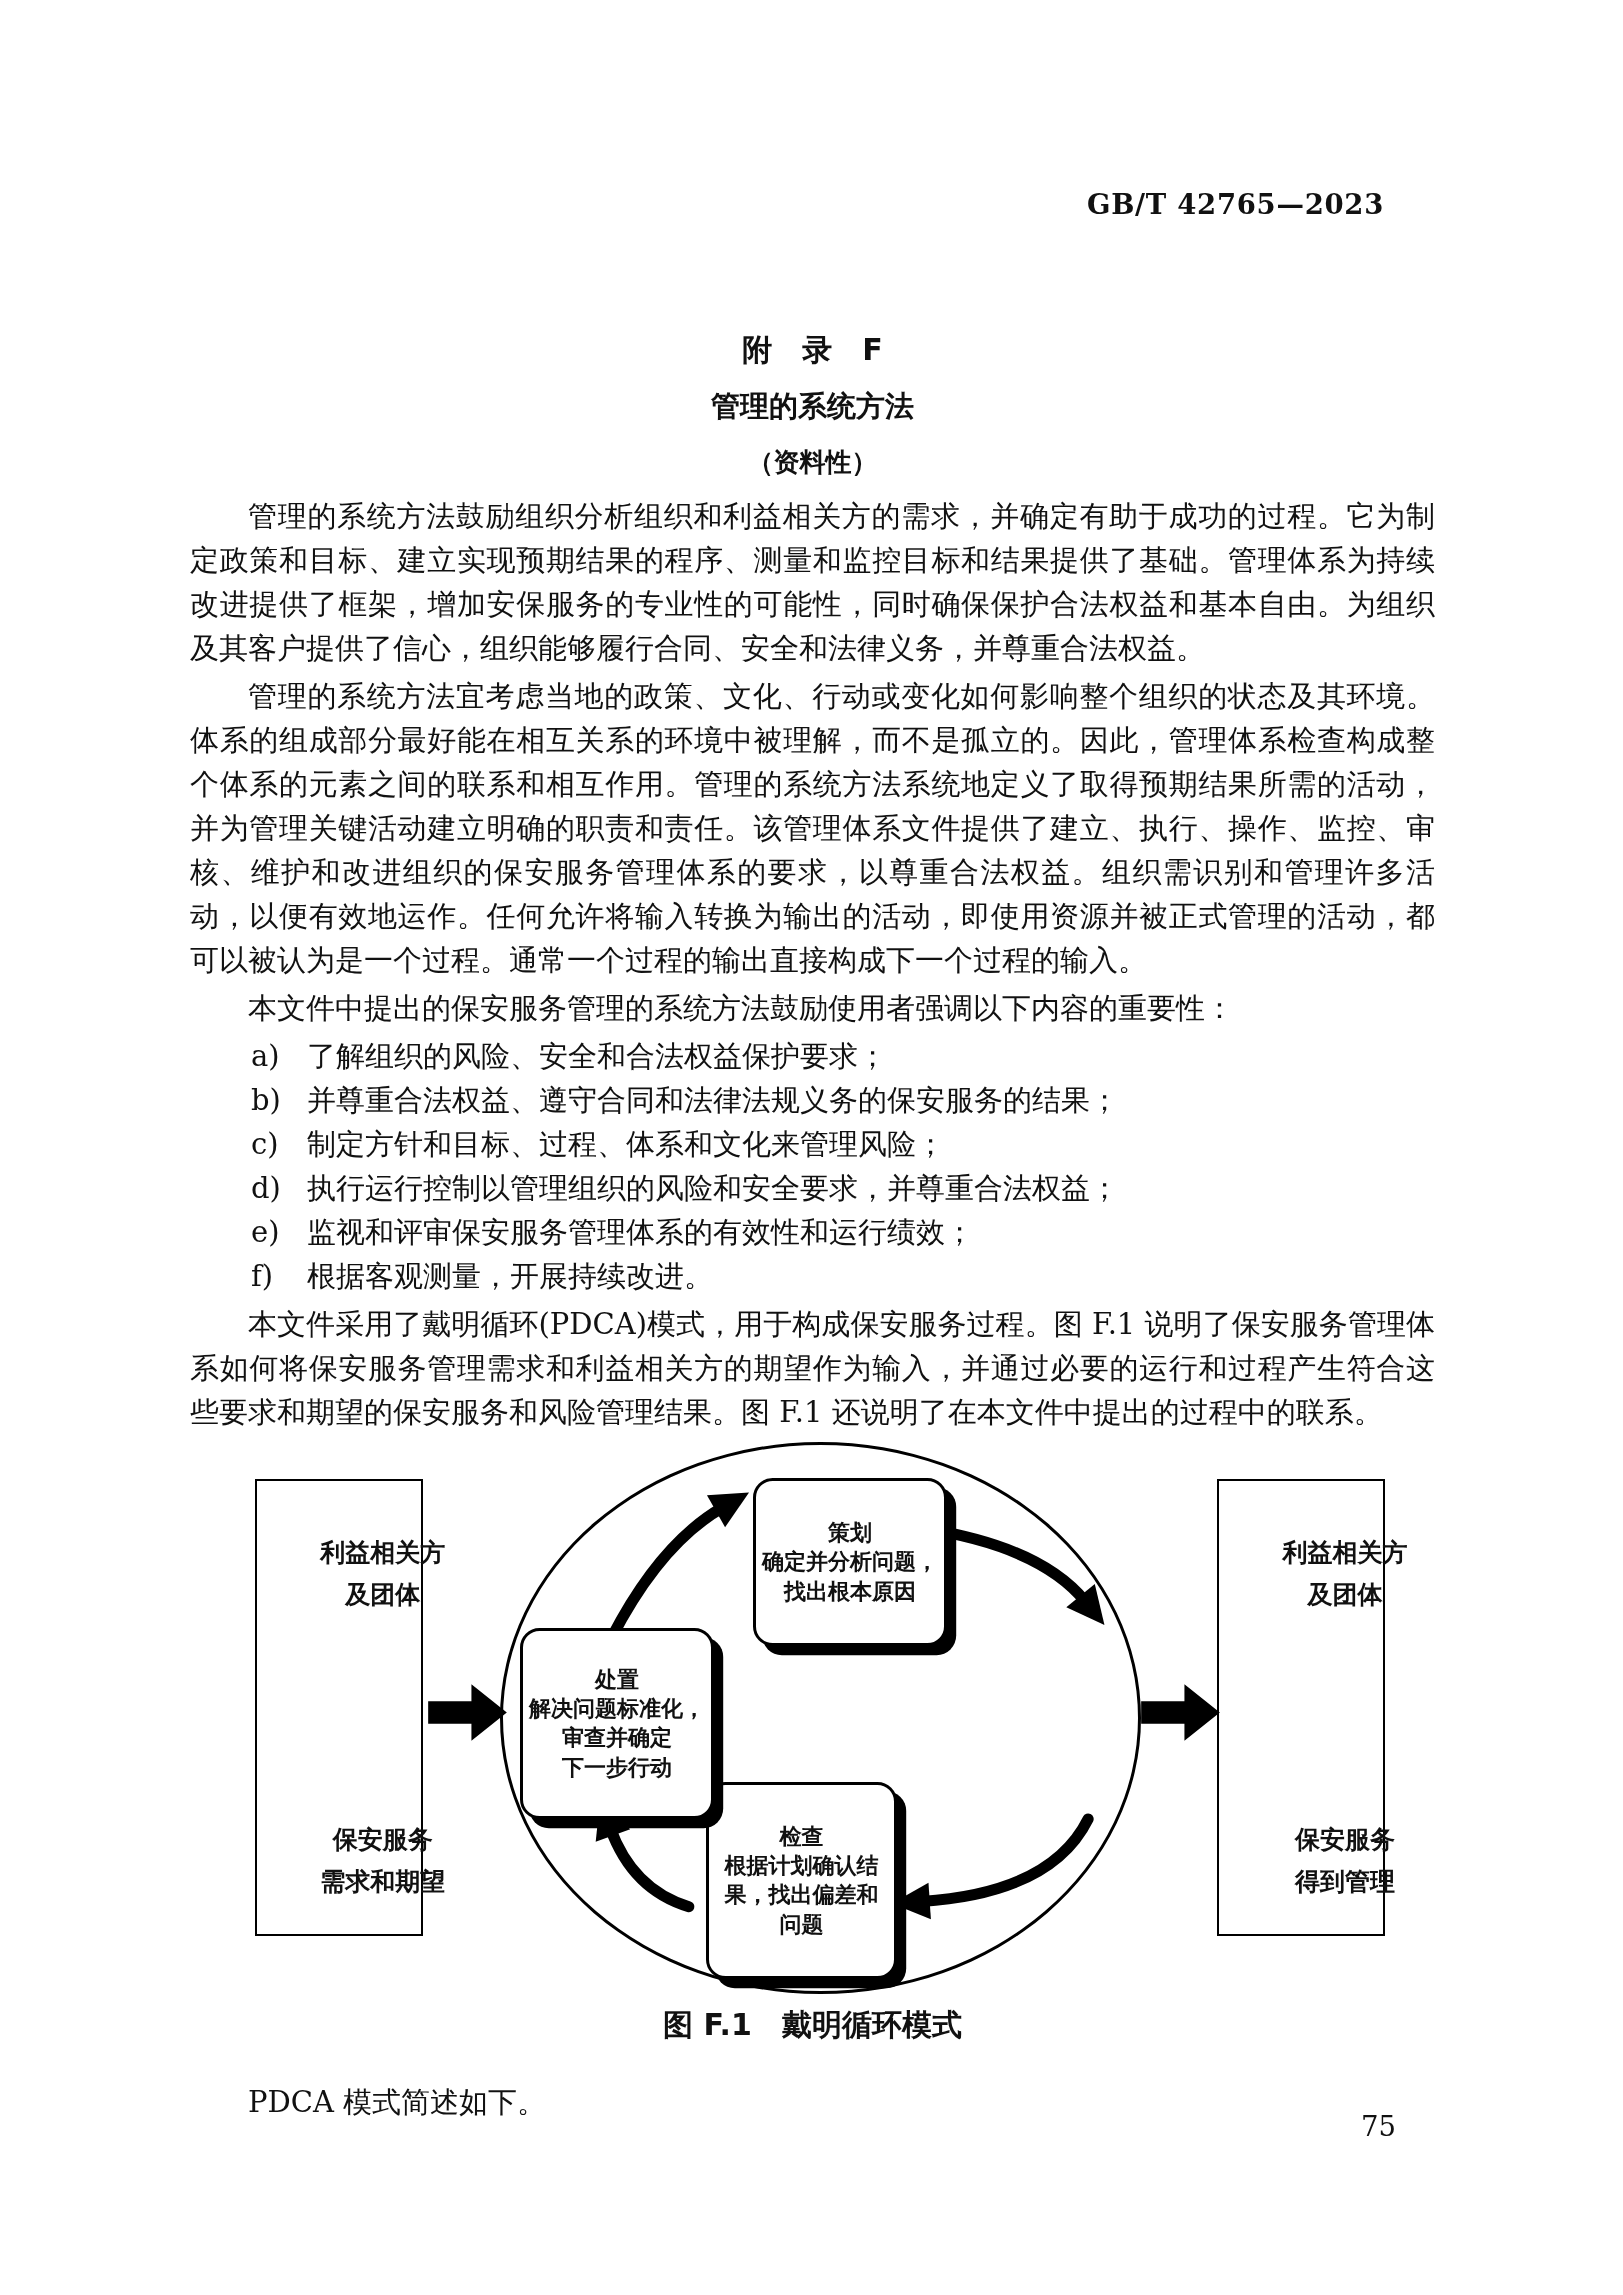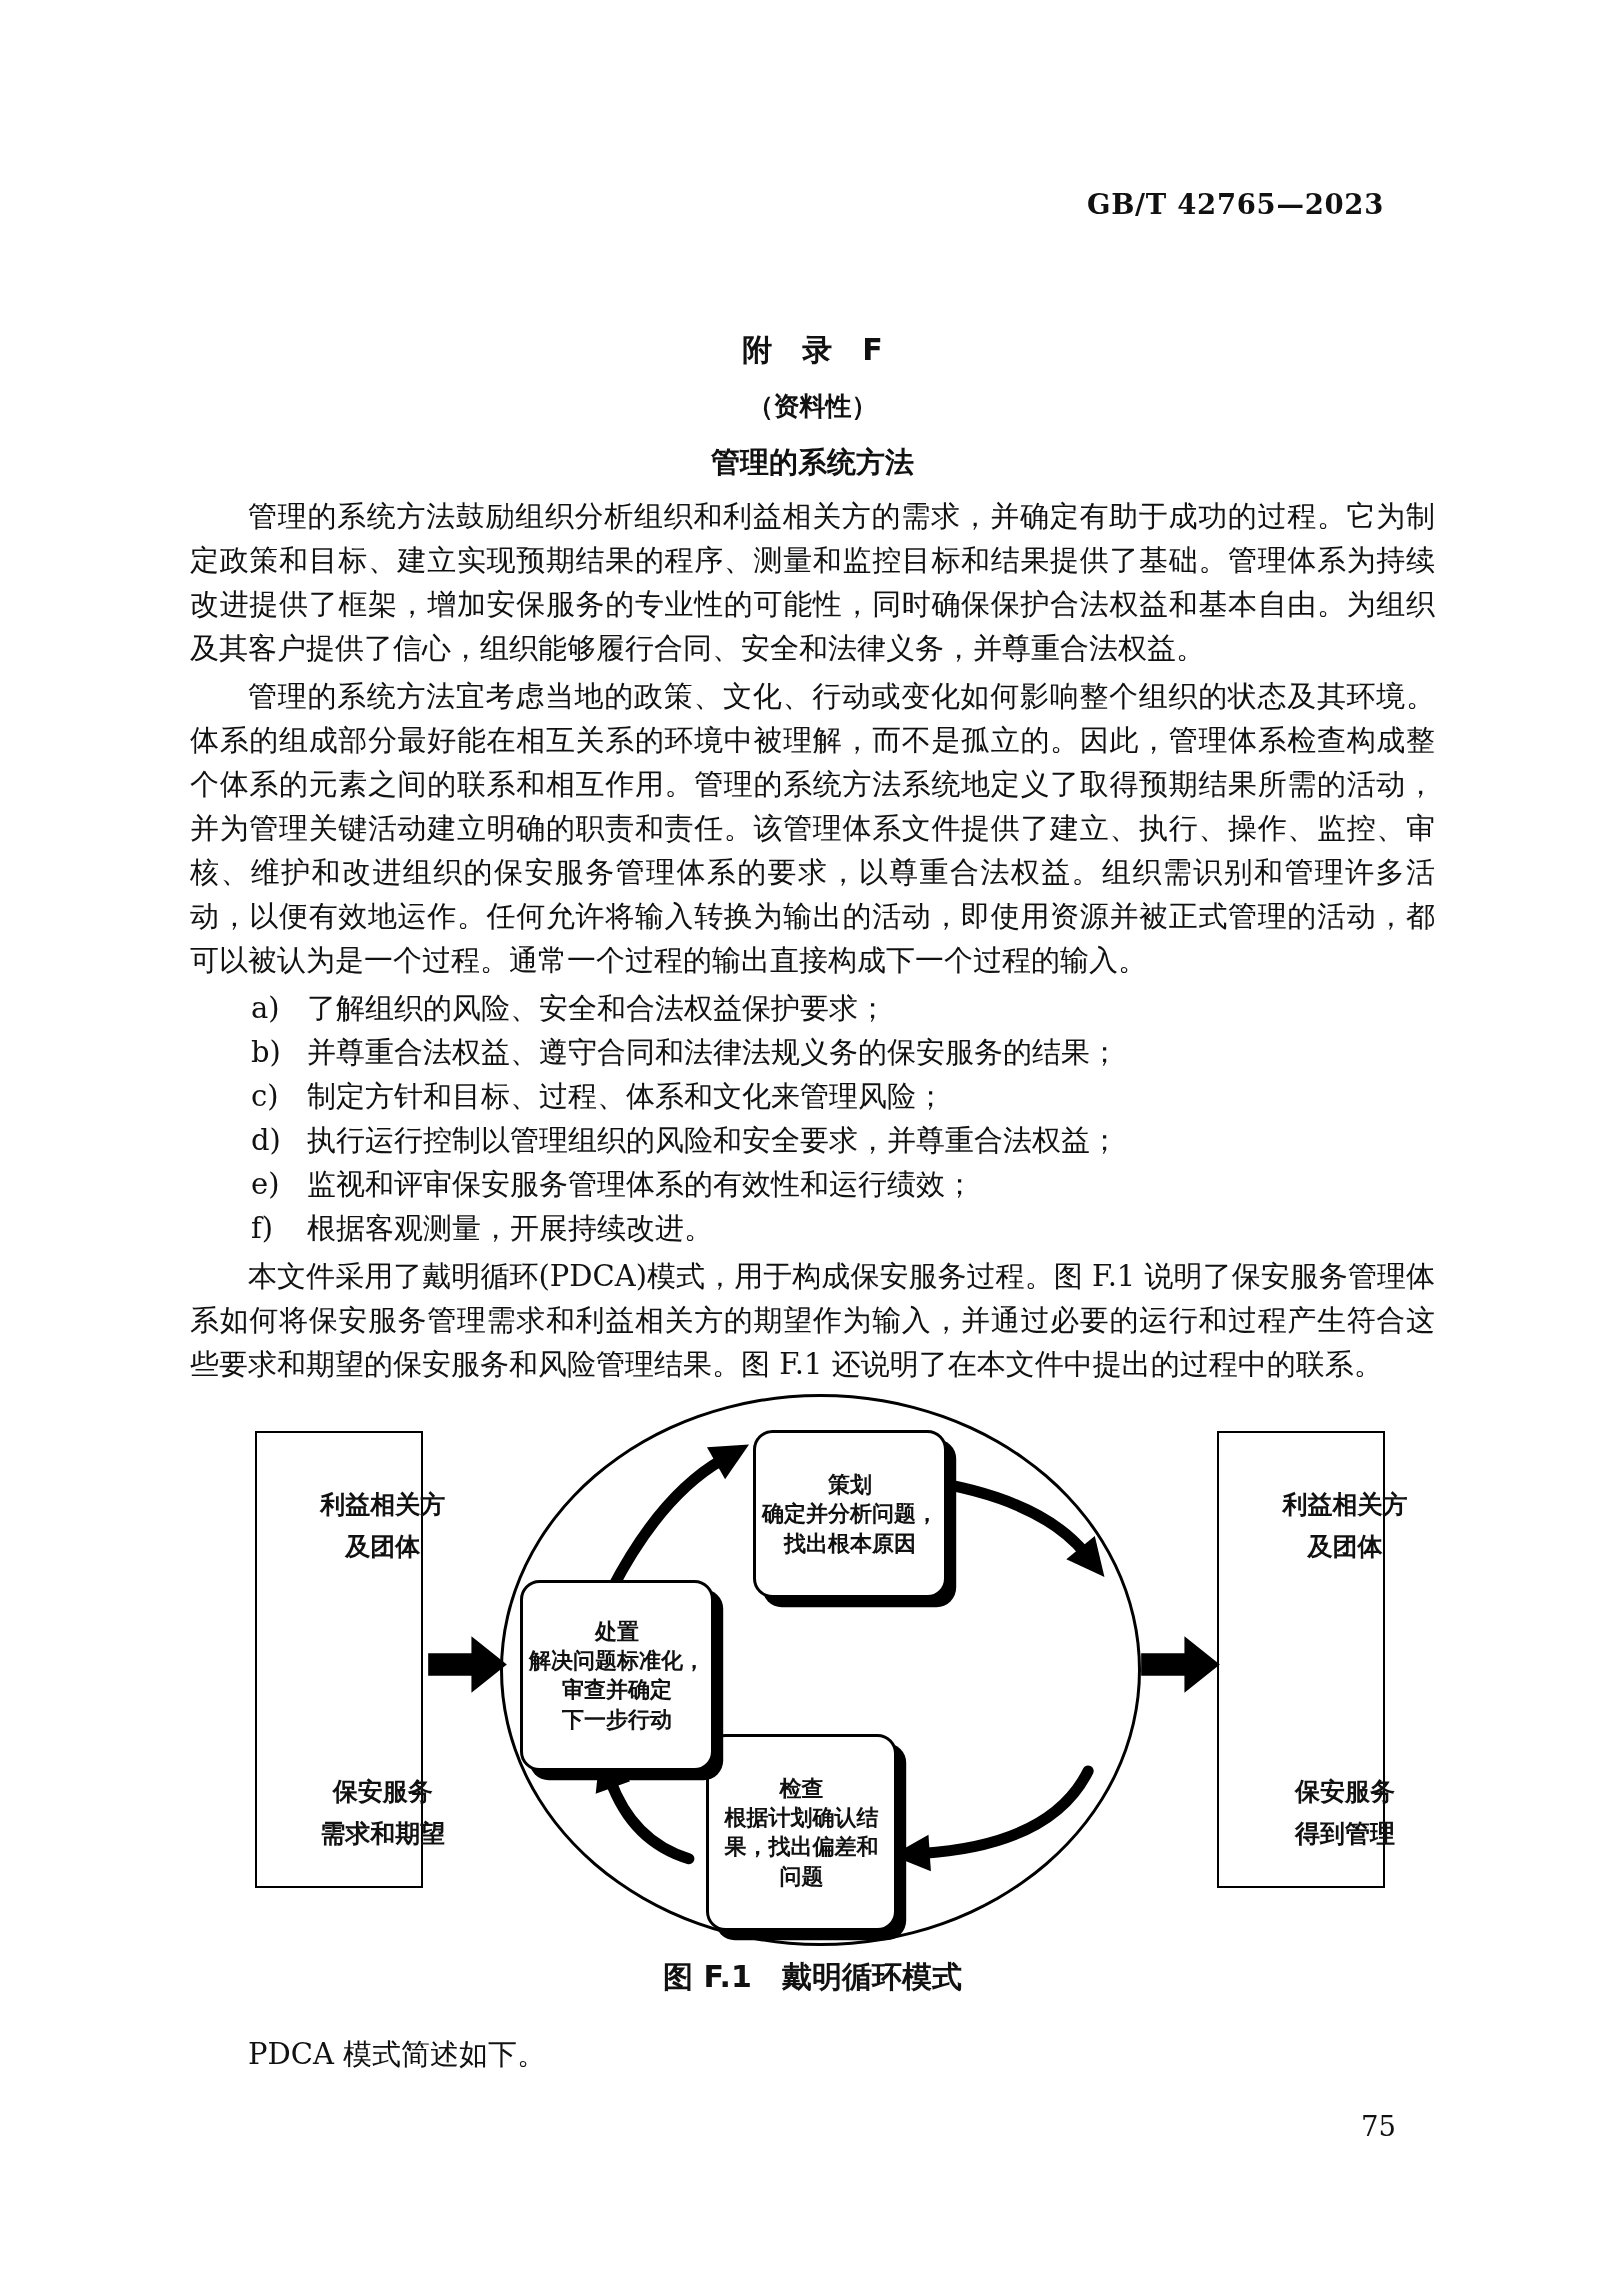--- a/index.html
+++ b/index.html
@@ -69,25 +69,26 @@
 </head>
 <body>
 
 <div class="page">
 
   <div class="header">GB/T 42765—2023</div>
 
   <div class="content">
 
     <div class="title-line t1">附　录　F</div>
+    <div class="title-line t3">管理的系统方法</div>
     <div class="title-line t2">（资料性）</div>
-    <div class="title-line t3">管理的系统方法</div>
 
     <p class="body">管理的系统方法鼓励组织分析组织和利益相关方的需求，并确定有助于成功的过程。它为制定政策和目标、建立实现预期结果的程序、测量和监控目标和结果提供了基础。管理体系为持续改进提供了框架，增加安保服务的专业性的可能性，同时确保保护合法权益和基本自由。为组织及其客户提供了信心，组织能够履行合同、安全和法律义务，并尊重合法权益。</p>
     <p class="body">管理的系统方法宜考虑当地的政策、文化、行动或变化如何影响整个组织的状态及其环境。体系的组成部分最好能在相互关系的环境中被理解，而不是孤立的。因此，管理体系检查构成整个体系的元素之间的联系和相互作用。管理的系统方法系统地定义了取得预期结果所需的活动，并为管理关键活动建立明确的职责和责任。该管理体系文件提供了建立、执行、操作、监控、审核、维护和改进组织的保安服务管理体系的要求，以尊重合法权益。组织需识别和管理许多活动，以便有效地运作。任何允许将输入转换为输出的活动，即使用资源并被正式管理的活动，都可以被认为是一个过程。通常一个过程的输出直接构成下一个过程的输入。</p>
+    <p class="body">本文件中提出的保安服务管理的系统方法鼓励使用者强调以下内容的重要性：</p>
 
     <ul class="clauses">
       <li>
         <span class="marker">a)</span>
         <span class="clause-text">了解组织的风险、安全和合法权益保护要求；</span>
       </li>
       <li>
         <span class="marker">b)</span>
         <span class="clause-text">并尊重合法权益、遵守合同和法律法规义务的保安服务的结果；</span>
       </li>

